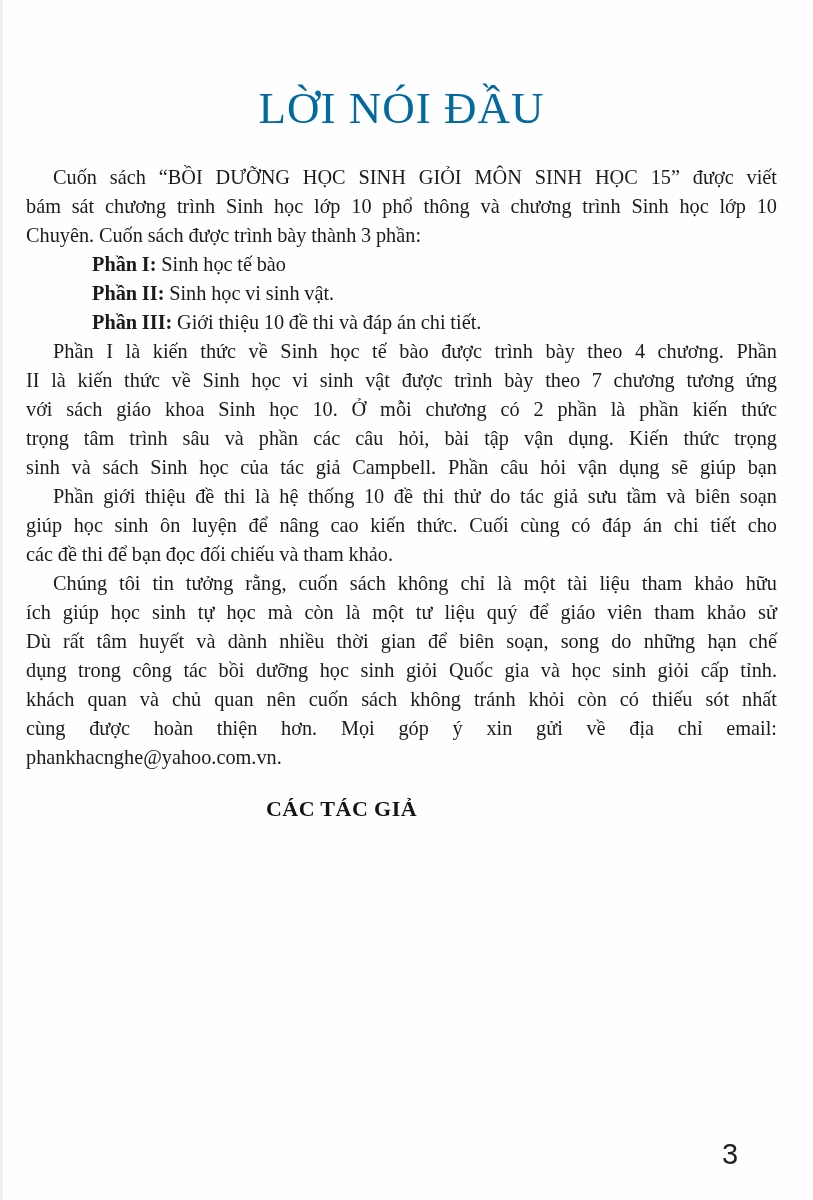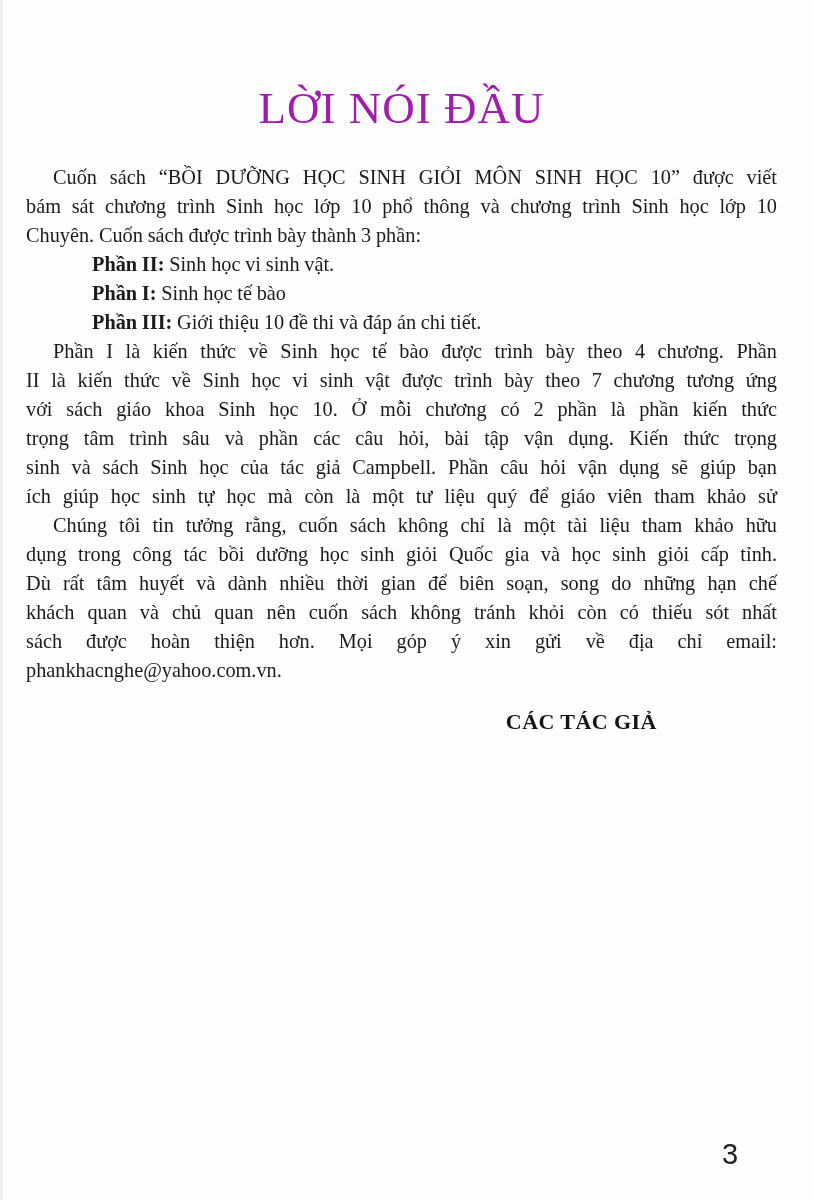--- a/index.html
+++ b/index.html
@@ -16,41 +16,41 @@
     position: absolute; left: 0; top: 0; width: 3px; height: 100%;
     background: #f1f1f1;
   }
   .title {
     position: absolute; left: 0; right: 10px; top: 86px;
     margin: 0;
     text-align: center;
     font-size: 45px; font-weight: normal;
     letter-spacing: 1px;
     line-height: 1;
-    color: #a21caf;
+    color: #0369a1;
   }
   .content {
     position: absolute;
     left: 26px; right: 36px; top: 163px;
     font-size: 20.3px;
     line-height: 29px;
     word-spacing: -0.3px;
   }
   .para { margin: 0; }
   .line {
     text-align: justify;
     text-align-last: justify;
   }
   .line.last { text-align-last: left; }
   .line.indent { text-indent: 27px; }
   .line.list-line { padding-left: 66px; text-align-last: left; }
   .line.list-line b { font-weight: bold; }
   .signature {
     margin-top: 22px;
-    text-align: right;
+    text-align: center;
     padding-right: 120px;
     font-weight: bold;
     font-size: 22px;
     letter-spacing: 0.5px;
     color: #141414;
   }
   .page-number {
     position: absolute;
     left: 722px; top: 1138px;
     font-family: "Liberation Sans", sans-serif;
@@ -61,42 +61,47 @@
 </head>
 <body>
 
 <div class="page">
   <div class="scan-edge"></div>
 
   <h1 class="title">LỜI NÓI ĐẦU</h1>
 
   <div class="content">
       <div class="para">
-        <div class="line indent">Cuốn sách “BỒI DƯỠNG HỌC SINH GIỎI MÔN SINH HỌC 10” được viết</div>
+        <div class="line indent">Cuốn sách “BỒI DƯỠNG HỌC SINH GIỎI MÔN SINH HỌC 15” được viết</div>
         <div class="line">bám sát chương trình Sinh học lớp 10 phổ thông và chương trình Sinh học lớp 10</div>
         <div class="line last">Chuyên. Cuốn sách được trình bày thành 3 phần:</div>
       </div>
       <div class="para">
+        <div class="line list-line last"><b>Phần I:</b><span> Sinh học tế bào</span></div>
         <div class="line list-line last"><b>Phần II:</b><span> Sinh học vi sinh vật.</span></div>
-        <div class="line list-line last"><b>Phần I:</b><span> Sinh học tế bào</span></div>
         <div class="line list-line last"><b>Phần III:</b><span> Giới thiệu 10 đề thi và đáp án chi tiết.</span></div>
       </div>
       <div class="para">
         <div class="line indent">Phần I là kiến thức về Sinh học tế bào được trình bày theo 4 chương. Phần</div>
         <div class="line">II là kiến thức về Sinh học vi sinh vật được trình bày theo 7 chương tương ứng</div>
         <div class="line">với sách giáo khoa Sinh học 10. Ở mỗi chương có 2 phần là phần kiến thức</div>
         <div class="line">trọng tâm trình sâu và phần các câu hỏi, bài tập vận dụng. Kiến thức trọng</div>
         <div class="line">sinh và sách Sinh học của tác giả Campbell. Phần câu hỏi vận dụng sẽ giúp bạn</div>
       </div>
       <div class="para">
+        <div class="line indent">Phần giới thiệu đề thi là hệ thống 10 đề thi thử do tác giả sưu tầm và biên soạn</div>
+        <div class="line">giúp học sinh ôn luyện để nâng cao kiến thức. Cuối cùng có đáp án chi tiết cho</div>
+        <div class="line last">các đề thi để bạn đọc đối chiếu và tham khảo.</div>
+      </div>
+      <div class="para">
+        <div class="line indent">Chúng tôi tin tưởng rằng, cuốn sách không chỉ là một tài liệu tham khảo hữu</div>
         <div class="line">ích giúp học sinh tự học mà còn là một tư liệu quý để giáo viên tham khảo sử</div>
-        <div class="line indent">Chúng tôi tin tưởng rằng, cuốn sách không chỉ là một tài liệu tham khảo hữu</div>
+        <div class="line">Dù rất tâm huyết và dành nhiều thời gian để biên soạn, song do những hạn chế</div>
         <div class="line">dụng trong công tác bồi dưỡng học sinh giỏi Quốc gia và học sinh giỏi cấp tỉnh.</div>
-        <div class="line">Dù rất tâm huyết và dành nhiều thời gian để biên soạn, song do những hạn chế</div>
         <div class="line">khách quan và chủ quan nên cuốn sách không tránh khỏi còn có thiếu sót nhất</div>
-        <div class="line">sách được hoàn thiện hơn. Mọi góp ý xin gửi về địa chỉ email:</div>
+        <div class="line">cùng được hoàn thiện hơn. Mọi góp ý xin gửi về địa chỉ email:</div>
         <div class="line last">phankhacnghe@yahoo.com.vn.</div>
       </div>
       <div class="signature">CÁC TÁC GIẢ</div>
     </div>
 
   <div class="page-number">3</div>
 </div>
 
 </body></html>

